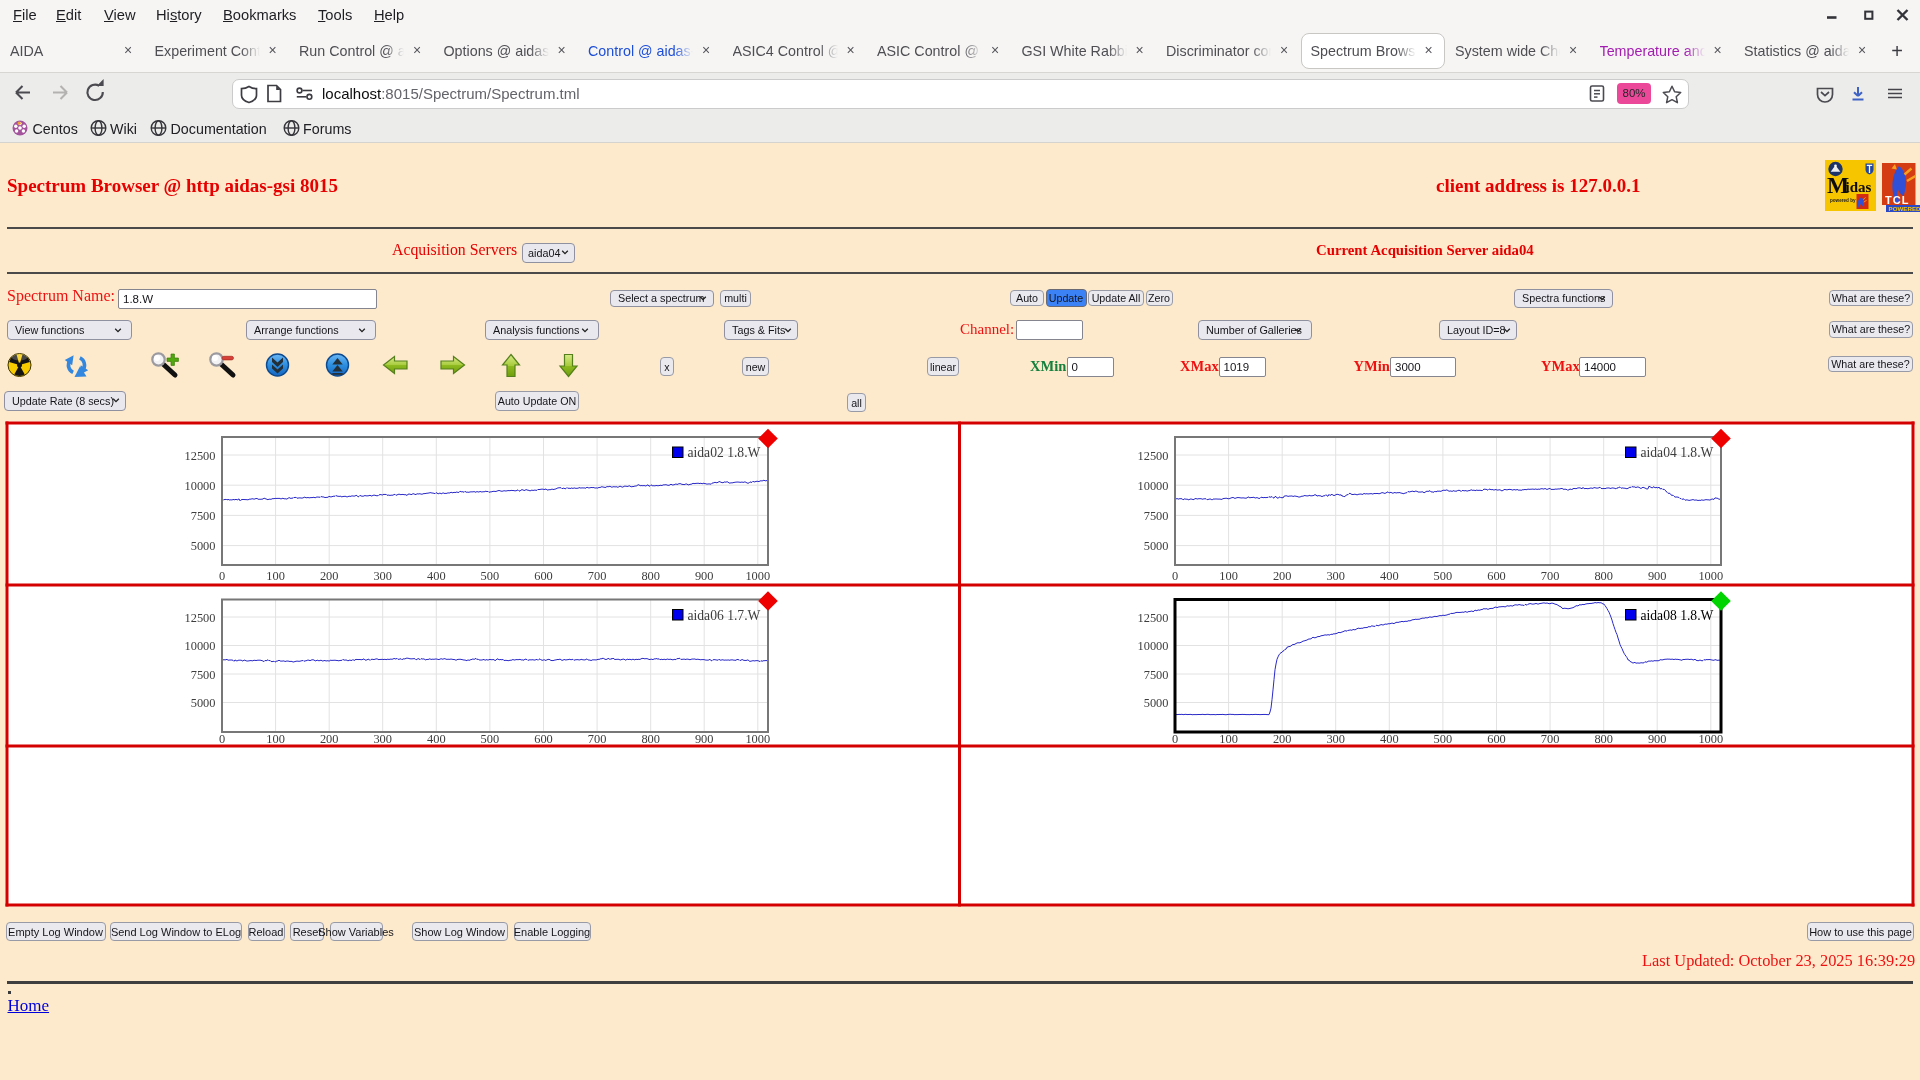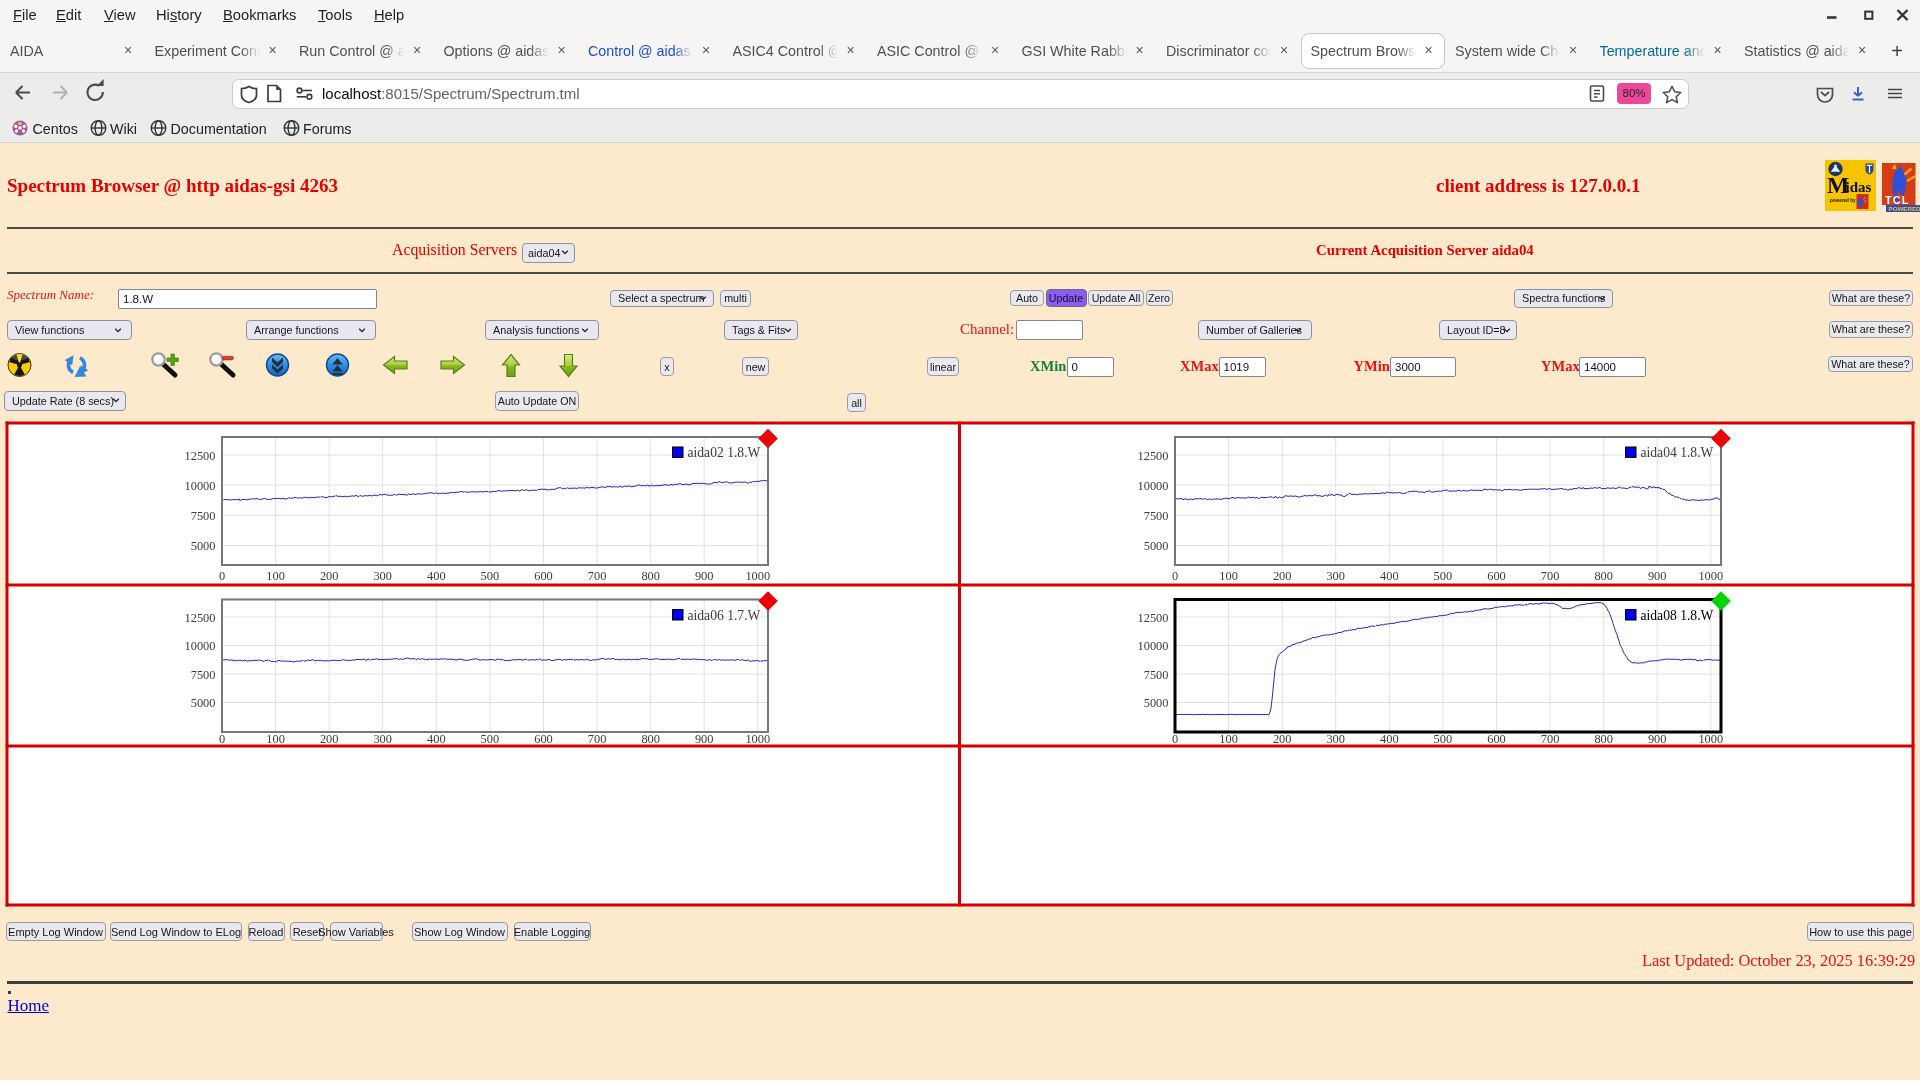--- a/index.html
+++ b/index.html
@@ -58,21 +58,21 @@
 <div class="abs" style="left:877.0px;top:43px;width:106px;height:17px;overflow:hidden;font-size:14.3px;color:#4f4e53;white-space:nowrap;-webkit-mask-image:linear-gradient(to right, black 86px, transparent 105px);mask-image:linear-gradient(to right, black 86px, transparent 105px);">ASIC Control @ a</div>
 <div class="abs" style="left:987.0px;top:42px;width:16px;height:17px;font-size:14px;color:#56565c;text-align:center;">×</div>
 <div class="abs" style="left:1021.5px;top:43px;width:106px;height:17px;overflow:hidden;font-size:14.3px;color:#4f4e53;white-space:nowrap;-webkit-mask-image:linear-gradient(to right, black 86px, transparent 105px);mask-image:linear-gradient(to right, black 86px, transparent 105px);">GSI White Rabbit</div>
 <div class="abs" style="left:1131.5px;top:42px;width:16px;height:17px;font-size:14px;color:#56565c;text-align:center;">×</div>
 <div class="abs" style="left:1166.0px;top:43px;width:106px;height:17px;overflow:hidden;font-size:14.3px;color:#4f4e53;white-space:nowrap;-webkit-mask-image:linear-gradient(to right, black 86px, transparent 105px);mask-image:linear-gradient(to right, black 86px, transparent 105px);">Discriminator cor</div>
 <div class="abs" style="left:1276.0px;top:42px;width:16px;height:17px;font-size:14px;color:#56565c;text-align:center;">×</div>
 <div class="abs" style="left:1310.5px;top:43px;width:106px;height:17px;overflow:hidden;font-size:14.3px;color:#4f4e53;white-space:nowrap;-webkit-mask-image:linear-gradient(to right, black 86px, transparent 105px);mask-image:linear-gradient(to right, black 86px, transparent 105px);">Spectrum Browse</div>
 <div class="abs" style="left:1420.5px;top:42px;width:16px;height:17px;font-size:14px;color:#56565c;text-align:center;">×</div>
 <div class="abs" style="left:1455.0px;top:43px;width:106px;height:17px;overflow:hidden;font-size:14.3px;color:#4f4e53;white-space:nowrap;-webkit-mask-image:linear-gradient(to right, black 86px, transparent 105px);mask-image:linear-gradient(to right, black 86px, transparent 105px);">System wide Che</div>
 <div class="abs" style="left:1565.0px;top:42px;width:16px;height:17px;font-size:14px;color:#56565c;text-align:center;">×</div>
-<div class="abs" style="left:1599.5px;top:43px;width:106px;height:17px;overflow:hidden;font-size:14.3px;color:#0369a1;white-space:nowrap;-webkit-mask-image:linear-gradient(to right, black 86px, transparent 105px);mask-image:linear-gradient(to right, black 86px, transparent 105px);text-align:center;">Temperature and</div>
+<div class="abs" style="left:1599.5px;top:43px;width:106px;height:17px;overflow:hidden;font-size:14.3px;color:#a21caf;white-space:nowrap;-webkit-mask-image:linear-gradient(to right, black 86px, transparent 105px);mask-image:linear-gradient(to right, black 86px, transparent 105px);text-align:center;">Temperature and</div>
 <div class="abs" style="left:1709.5px;top:42px;width:16px;height:17px;font-size:14px;color:#56565c;text-align:center;">×</div>
 <div class="abs" style="left:1744.0px;top:43px;width:106px;height:17px;overflow:hidden;font-size:14.3px;color:#4f4e53;white-space:nowrap;-webkit-mask-image:linear-gradient(to right, black 86px, transparent 105px);mask-image:linear-gradient(to right, black 86px, transparent 105px);">Statistics @ aidas</div>
 <div class="abs" style="left:1854.0px;top:42px;width:16px;height:17px;font-size:14px;color:#56565c;text-align:center;">×</div>
 </div>
 <div class="abs" style="left:1888px;top:42px;width:18px;height:18px;color:#3a3a40;font-size:20px;line-height:18px;text-align:center;">+</div>
 
 <svg class="abs" style="left:0;top:73px" width="230" height="39" viewBox="0 0 230 39">
   <path d="M16 19.5 H30 M16 19.5 L22.5 13 M16 19.5 L22.5 26" stroke="#4a4a50" stroke-width="2.1" fill="none"></path>
   <path d="M53 19.5 H67 M67 19.5 L60.5 13 M67 19.5 L60.5 26" stroke="#b4b2b0" stroke-width="2.1" fill="none"></path>
   <path d="M99.2 12.8 A 7.7 7.7 0 1 0 102.8 19.0" stroke="#4a4a50" stroke-width="2.1" fill="none"></path>
@@ -128,21 +128,21 @@
     <line x1="273.2" y1="9" x2="287.8" y2="9"></line>
   </g>
 </svg>
 <div class="abs" style="top:120.5px;left:0;width:800px;height:16px;font-size:14.3px;color:#202025;">
   <span class="abs" style="left:32.5px;">Centos</span>
   <span class="abs" style="left:110px;">Wiki</span>
   <span class="abs" style="left:170.5px;">Documentation</span>
   <span class="abs" style="left:303px;">Forums</span>
 </div>
 
-<div class="abs ser" style="left:7px;top:175px;font-size:19px;font-weight:bold;color:#e60000;">Spectrum Browser @ http aidas-gsi 4263</div>
+<div class="abs ser" style="left:7px;top:175px;font-size:19px;font-weight:bold;color:#e60000;">Spectrum Browser @ http aidas-gsi 8015</div>
 <div class="abs ser" style="left:1436px;top:175px;font-size:19px;font-weight:bold;color:#e60000;">client address is 127.0.0.1</div>
 
 <svg class="abs" style="left:1825px;top:160px" width="51" height="51" viewBox="0 0 51 51">
   <rect width="51" height="51" fill="#f7c400"></rect>
   <circle cx="10.5" cy="9" r="7.2" fill="#1c3468"></circle>
   <path d="M10.5 5.2 l4.8 6.6 h-9.6 z" fill="#eceded"></path>
   <circle cx="10.5" cy="5.8" r="1.3" fill="#ffffff"></circle>
   <path d="M40.5 3.5 h8 v6 c0 2.6 -1.7 4.3 -4 5 c-2.3 -0.7 -4 -2.4 -4 -5 z" fill="#23479e"></path>
   <path d="M41.8 5.3 h5.4 M44.5 5.3 v7.8" stroke="#ffffff" stroke-width="1.3" fill="none"></path>
   <text x="2" y="32.5" font-family="Liberation Serif, serif" font-size="23.5" font-weight="bold" fill="#0c0c0c">M</text>
@@ -165,28 +165,28 @@
 <div class="hr" style="top:227px;"></div>
 
 <div class="abs ser" style="left:392px;top:241px;font-size:15.8px;color:#e60000;">Acquisition Servers</div>
 <div class="sel" style="left:522px;top:242.5px;width:53px;height:20px;padding-left:5px;">aida04<svg class="ch" viewBox="0 0 8 8" style="right:5px;">
       <path d="M1.2 2.8 L4 5.6 L6.8 2.8" stroke="#222" stroke-width="1.3" fill="none"></path>
     </svg></div>
 <div class="abs ser" style="left:1316px;top:241.5px;font-size:14.8px;font-weight:bold;color:#e60000;">Current Acquisition Server aida04</div>
 
 <div class="hr" style="top:272px;"></div>
 
-<div class="abs ser" style="left:7px;top:286.5px;font-size:13px;color:#ee1111;font-style:italic;">Spectrum Name:</div>
+<div class="abs ser" style="left:7px;top:286.5px;font-size:16px;color:#ee1111;">Spectrum Name:</div>
 <div class="inp" style="left:118px;top:288.5px;width:259px;height:20px;">1.8.W</div>
 <div class="sel" style="left:610px;top:289.5px;width:104px;height:17.5px;">Select a spectrum<svg class="ch" viewBox="0 0 8 8" style="right:6px;">
       <path d="M1.2 2.8 L4 5.6 L6.8 2.8" stroke="#222" stroke-width="1.3" fill="none"></path>
     </svg></div>
 <div class="btn" style="left:720px;top:289.5px;width:31px;height:17.5px;">multi</div>
 <div class="btn" style="left:1010px;top:289.5px;width:34px;height:16.5px;">Auto</div>
-<div class="btn" style="left:1045.5px;top:289px;width:41px;height:17.5px;background:#8b5cf6;border-color:#6a6a75;">Update</div>
+<div class="btn" style="left:1045.5px;top:289px;width:41px;height:17.5px;background:#3b82f6;border-color:#6a6a75;">Update</div>
 <div class="btn" style="left:1088px;top:289.5px;width:56px;height:16.5px;">Update All</div>
 <div class="btn" style="left:1145.5px;top:289.5px;width:27px;height:16.5px;">Zero</div>
 <div class="sel" style="left:1514px;top:289px;width:99px;height:18.5px;">Spectra functions<svg class="ch" viewBox="0 0 8 8" style="right:6px;">
       <path d="M1.2 2.8 L4 5.6 L6.8 2.8" stroke="#222" stroke-width="1.3" fill="none"></path>
     </svg></div>
 <div class="btn" style="left:1829px;top:289.5px;width:84px;height:16.5px;">What are these?</div>
 
 <div class="sel" style="left:7px;top:320px;width:125px;height:20px;">View functions<svg class="ch" viewBox="0 0 8 8">
       <path d="M1.2 2.8 L4 5.6 L6.8 2.8" stroke="#222" stroke-width="1.3" fill="none"></path>
     </svg></div>

